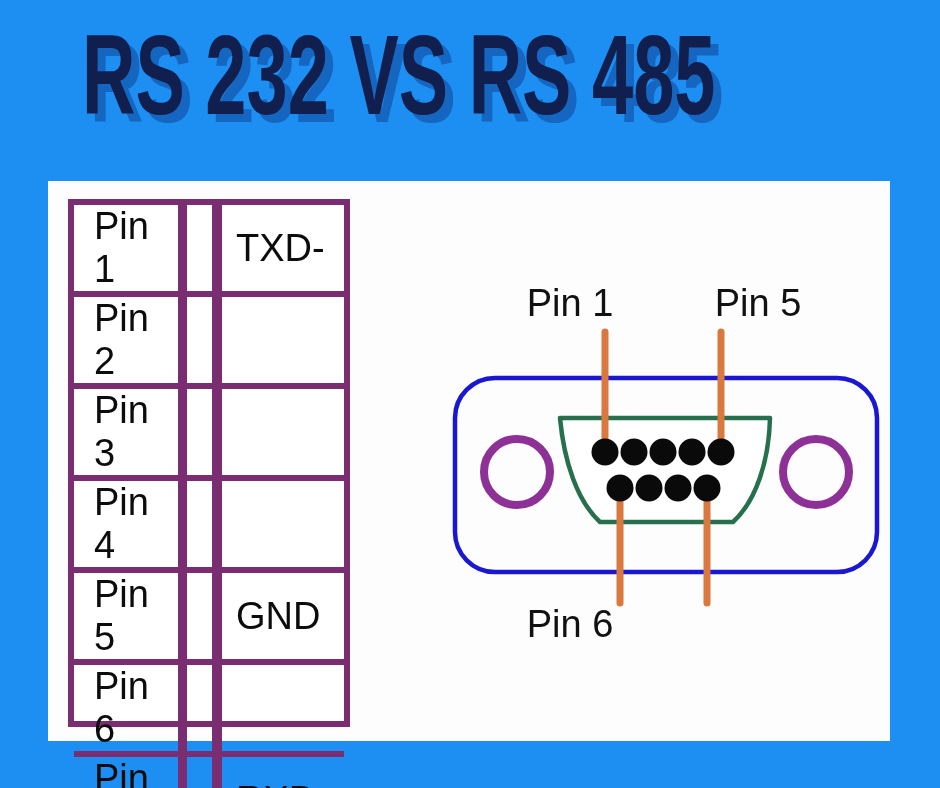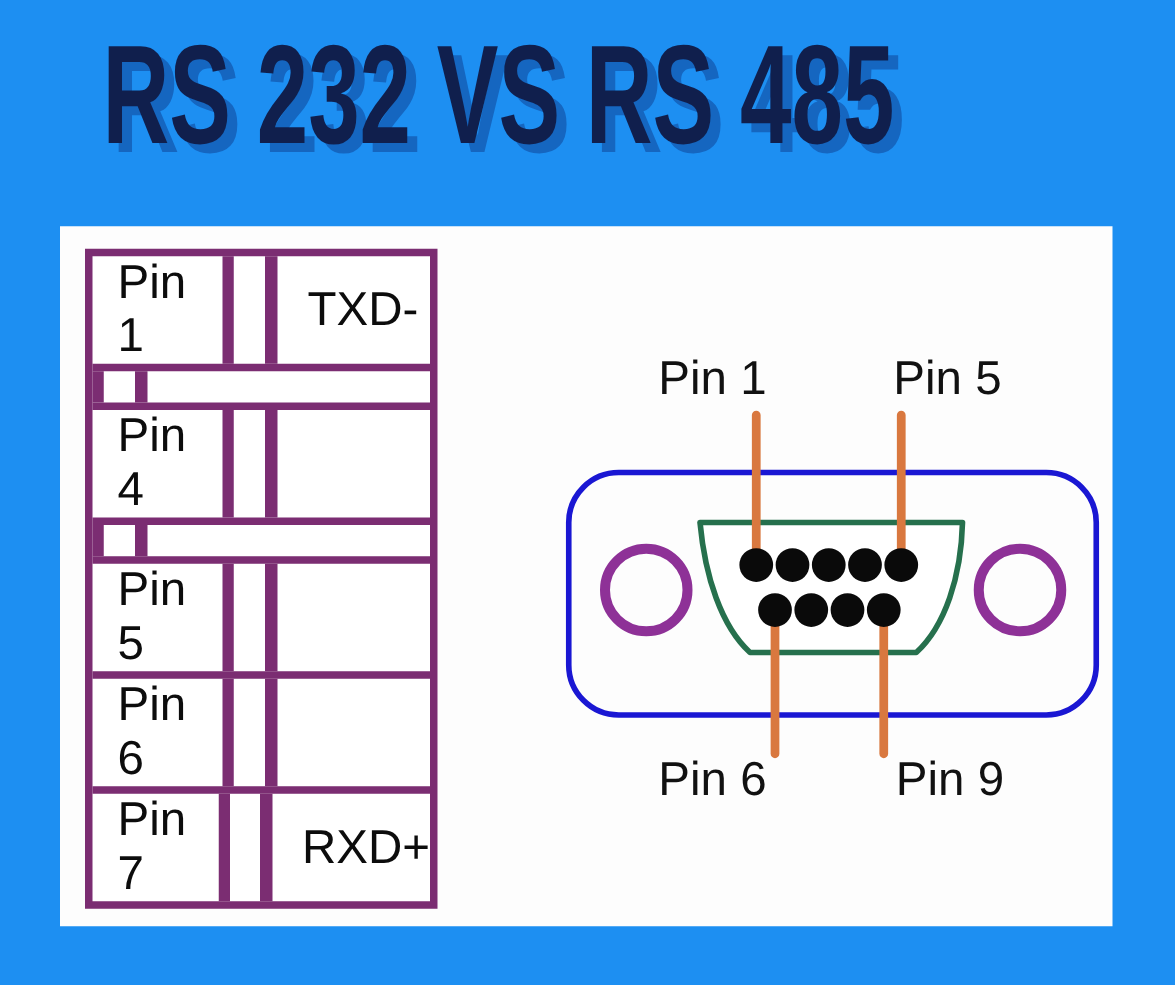--- a/index.html
+++ b/index.html
@@ -28,21 +28,21 @@
     box-sizing:border-box;border:6px solid #7b2d72;
     display:flex;flex-direction:column;background:#fff;
   }
   .trow{flex:1;display:flex;align-items:stretch;border-bottom:6px solid #7b2d72;}
   .trow:last-child{border-bottom:none;}
   .c1,.c2{display:flex;align-items:center;font-size:38px;color:#0c0c0c;}
   .c1{width:104px;box-sizing:border-box;padding-left:20px;}
   .v1{width:9px;background:#7b2d72;}
   .gapcol{width:25px;}
   .v2{width:10px;background:#7b2d72;}
-  .c2{flex:1;padding-left:24px;}
+  .c2{flex:1;padding-left:14px;}
   
   .connector-svg{position:absolute;left:0;top:0;width:842px;height:560px;}
   .pinlabel{
     position:absolute;width:160px;text-align:center;
     font-size:38px;line-height:44px;color:#111;
   }
   .pl-1{left:442px;top:100px;}
   .pl-5{left:630px;top:100px;}
   .pl-6{left:442px;top:421px;}
   .pl-9{left:632px;top:421px;}
@@ -56,40 +56,43 @@
 
   <div class="pin-table">
     <div class="trow">
       <div class="c1">Pin 1</div>
       <div class="v1"></div>
       <div class="gapcol"></div>
       <div class="v2"></div>
       <div class="c2">TXD-</div>
     </div>
     <div class="trow">
+      <div class="c1">Pin 2</div>
+      <div class="v1"></div>
+      <div class="gapcol"></div>
+      <div class="v2"></div>
+    </div>
+    <div class="trow">
+      <div class="c1">Pin 3</div>
       <div class="v1"></div>
       <div class="gapcol"></div>
       <div class="v2"></div>
     </div>
     <div class="trow">
       <div class="c1">Pin 4</div>
       <div class="v1"></div>
       <div class="gapcol"></div>
       <div class="v2"></div>
     </div>
     <div class="trow">
-      <div class="v1"></div>
-      <div class="gapcol"></div>
-      <div class="v2"></div>
-    </div>
-    <div class="trow">
       <div class="c1">Pin 5</div>
       <div class="v1"></div>
       <div class="gapcol"></div>
       <div class="v2"></div>
+      <div class="c2">GND</div>
     </div>
     <div class="trow">
       <div class="c1">Pin 6</div>
       <div class="v1"></div>
       <div class="gapcol"></div>
       <div class="v2"></div>
     </div>
     <div class="trow">
       <div class="c1">Pin 7</div>
       <div class="v1"></div>
@@ -122,15 +125,14 @@
         <circle cx="572" cy="307" r="13.5" fill="#0a0a0a"></circle>
         <circle cx="601" cy="307" r="13.5" fill="#0a0a0a"></circle>
         <circle cx="630" cy="307" r="13.5" fill="#0a0a0a"></circle>
         <circle cx="659" cy="307" r="13.5" fill="#0a0a0a"></circle>
       </g>
   </svg>
 
   <div class="pinlabel pl-1">Pin 1</div>
   <div class="pinlabel pl-5">Pin 5</div>
   <div class="pinlabel pl-6">Pin 6</div>
-  <div class="pinlabel pl-9">Pin 9</div>
 
 </div>
 
 </body></html>

